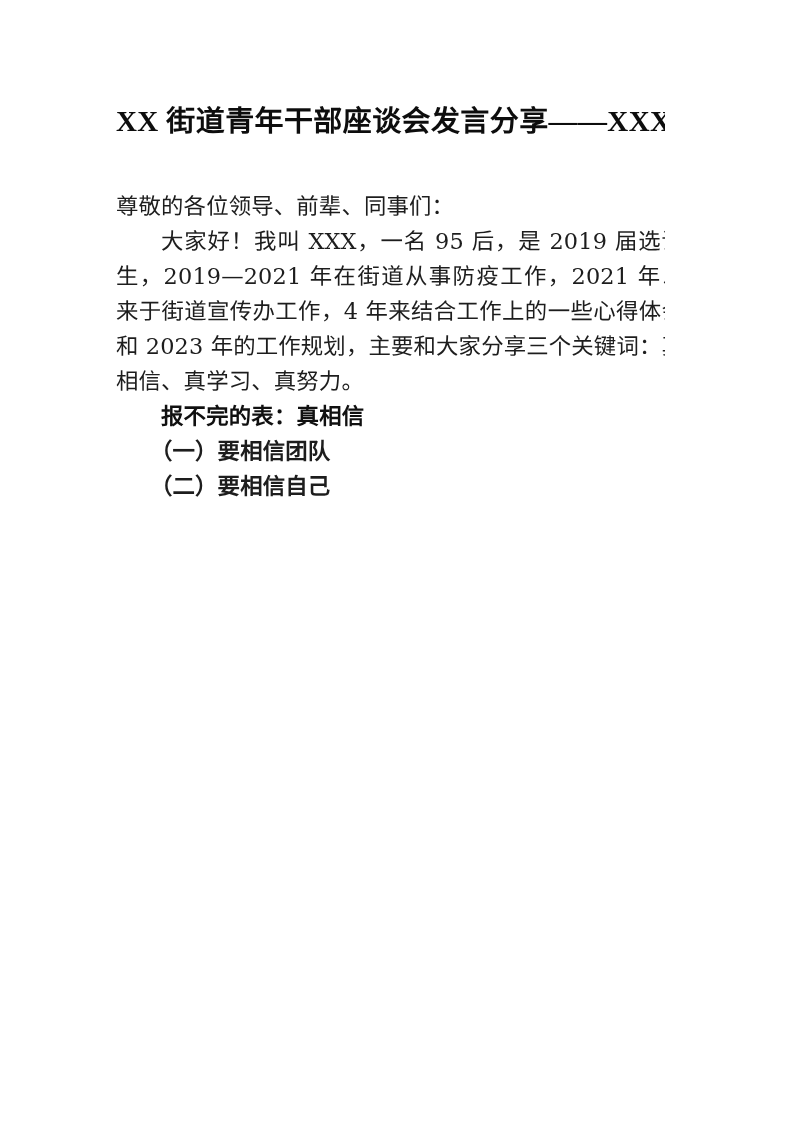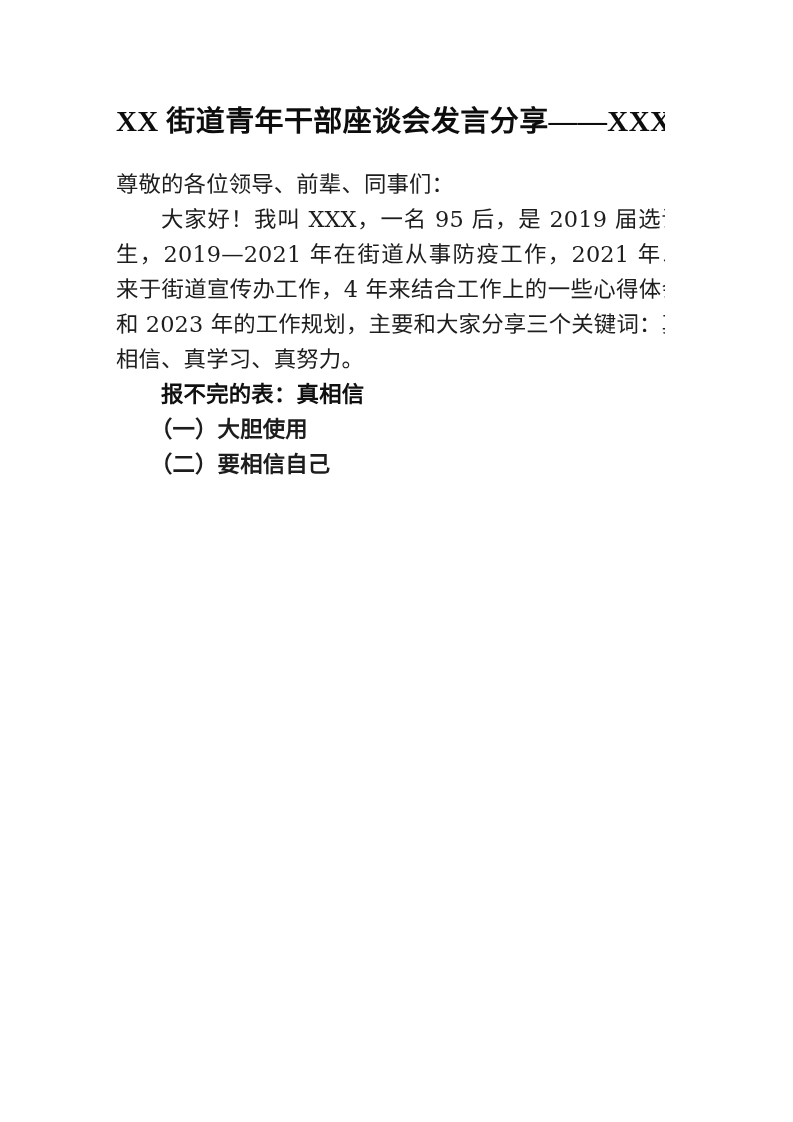--- a/index.html
+++ b/index.html
@@ -58,21 +58,21 @@
   .para.indent {
     text-indent: 45px;
   }
 
   .para.flush {
     text-indent: 0;
   }
 
   
   .salutation {
-    margin-top: 27px;
+    margin-top: 49px;
   }
 
   .lead-para {
     margin-top: 0;
   }
 
   
   .section-heading {
     font-family: "Liberation Sans", "DejaVu Sans", sans-serif;
     font-weight: 700;
@@ -102,20 +102,20 @@
   <div class="content">
 
     <h1 class="doc-title">XX 街道青年干部座谈会发言分享——XXX</h1>
 
     <p class="para flush salutation">尊敬的各位领导、前辈、同事们：</p>
 
     <p class="para indent lead-para">大家好！我叫 XXX，一名 95 后，是 2019 届选调生，2019—2021 年在街道从事防疫工作，2021 年以来于街道宣传办工作，4 年来结合工作上的一些心得体会和 2023 年的工作规划，主要和大家分享三个关键词：真相信、真学习、真努力。</p>
 
     <h2 class="section-heading">报不完的表：真相信</h2>
 
-    <h3 class="sub-heading">（一）大胆使用</h3>
+    <h3 class="sub-heading">（一）要相信团队</h3>
 
 
     <h3 class="sub-heading">（二）要相信自己</h3>
 
 
   </div>
 </div>
 
 </body></html>

